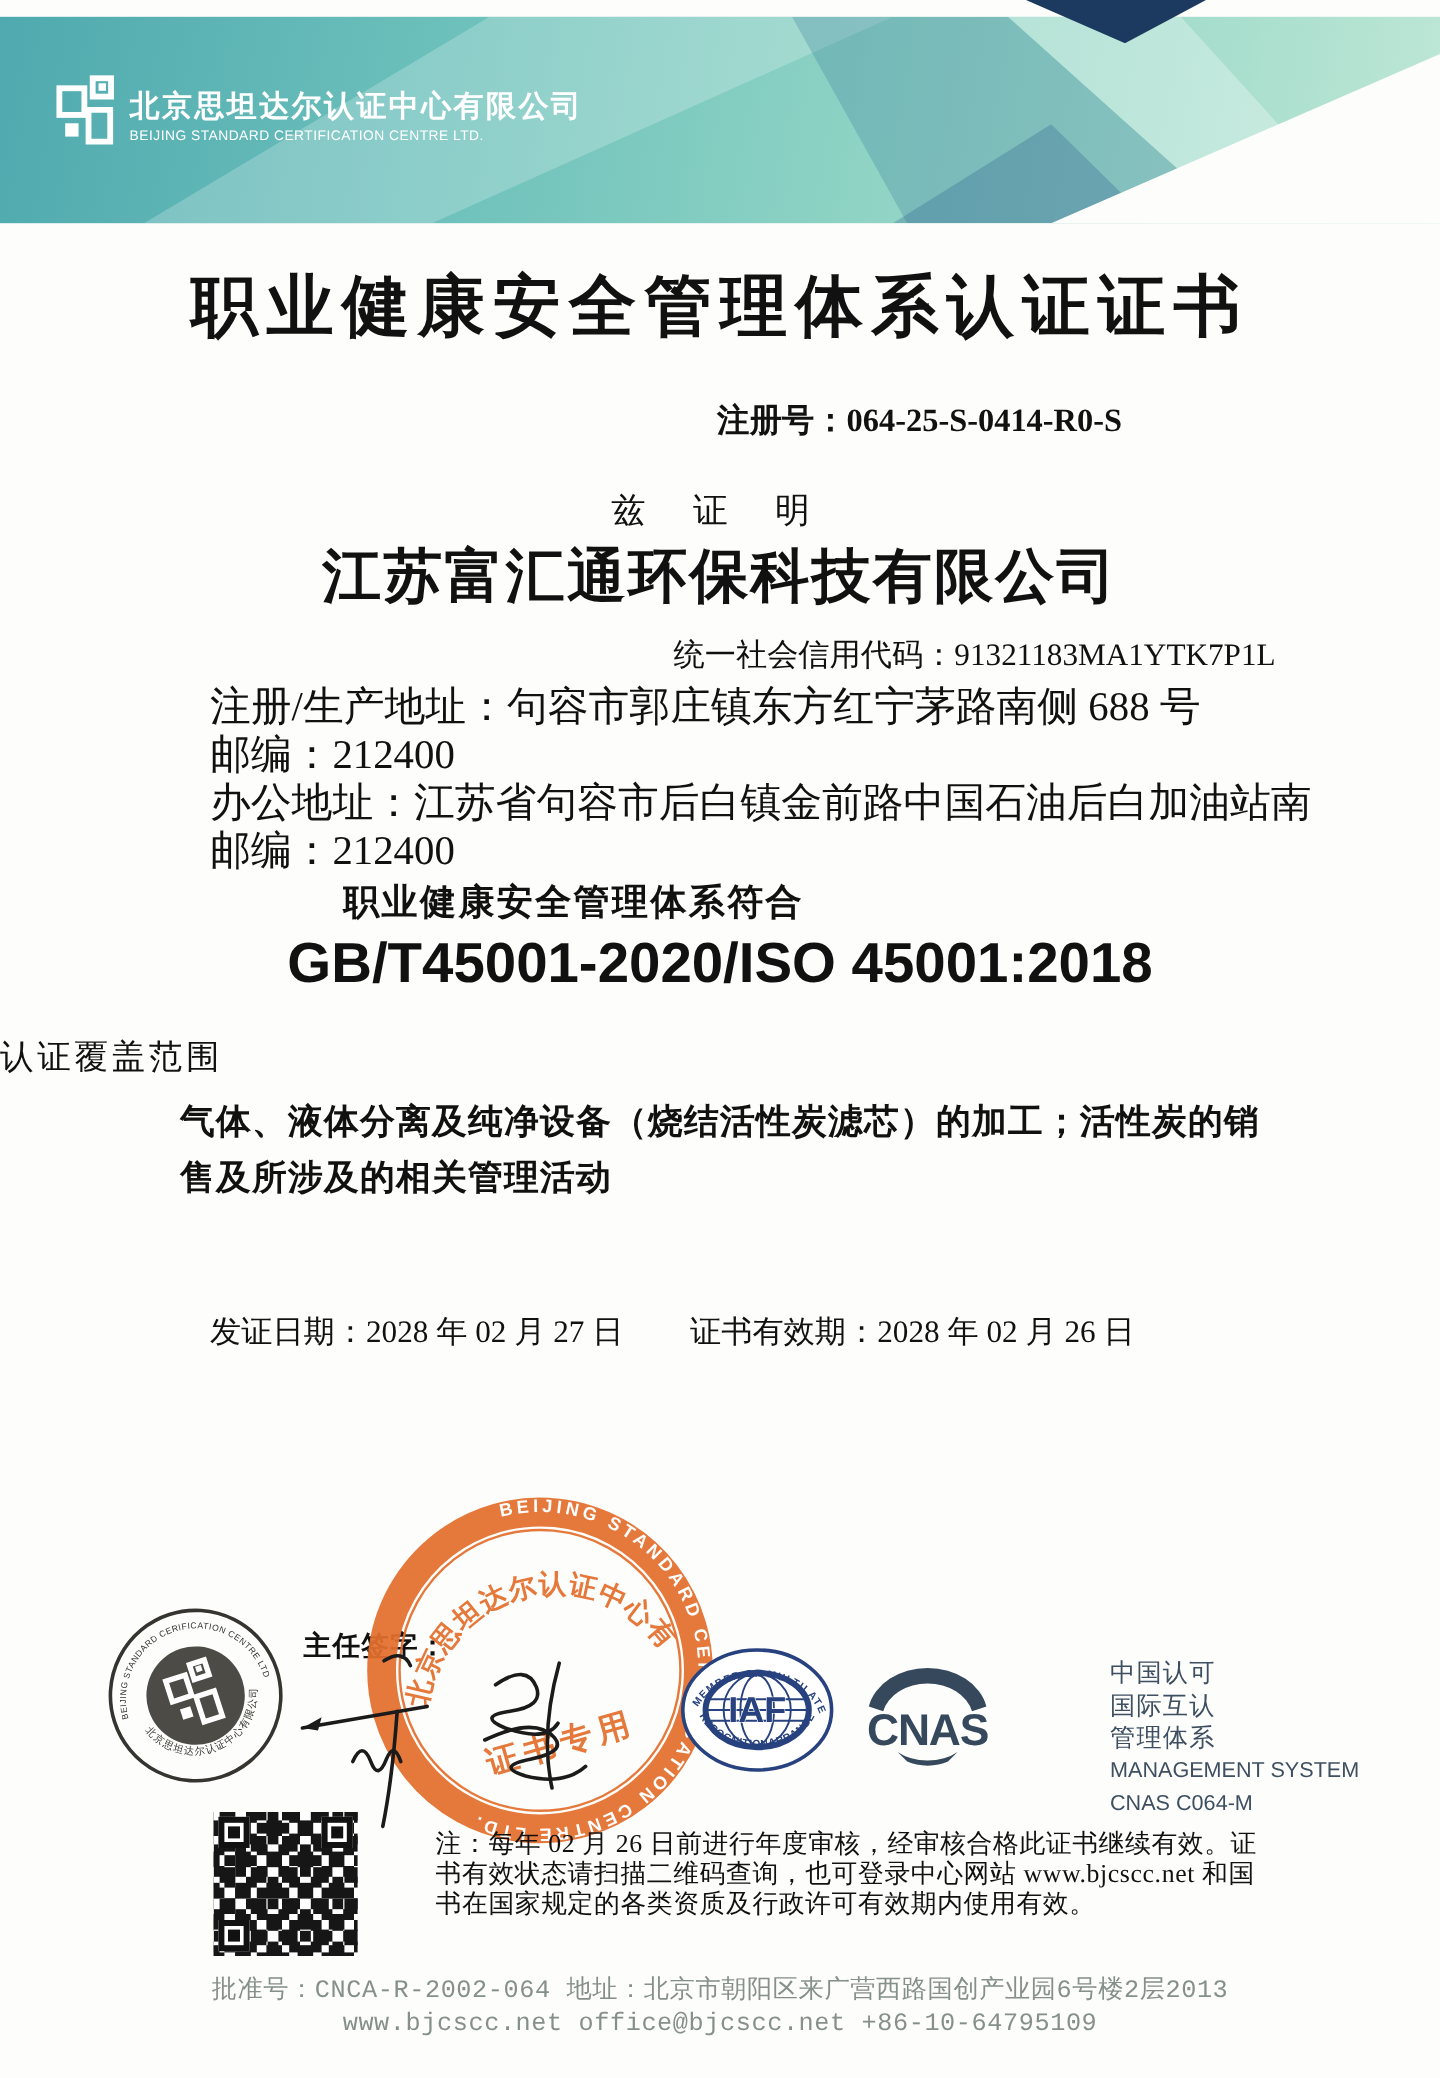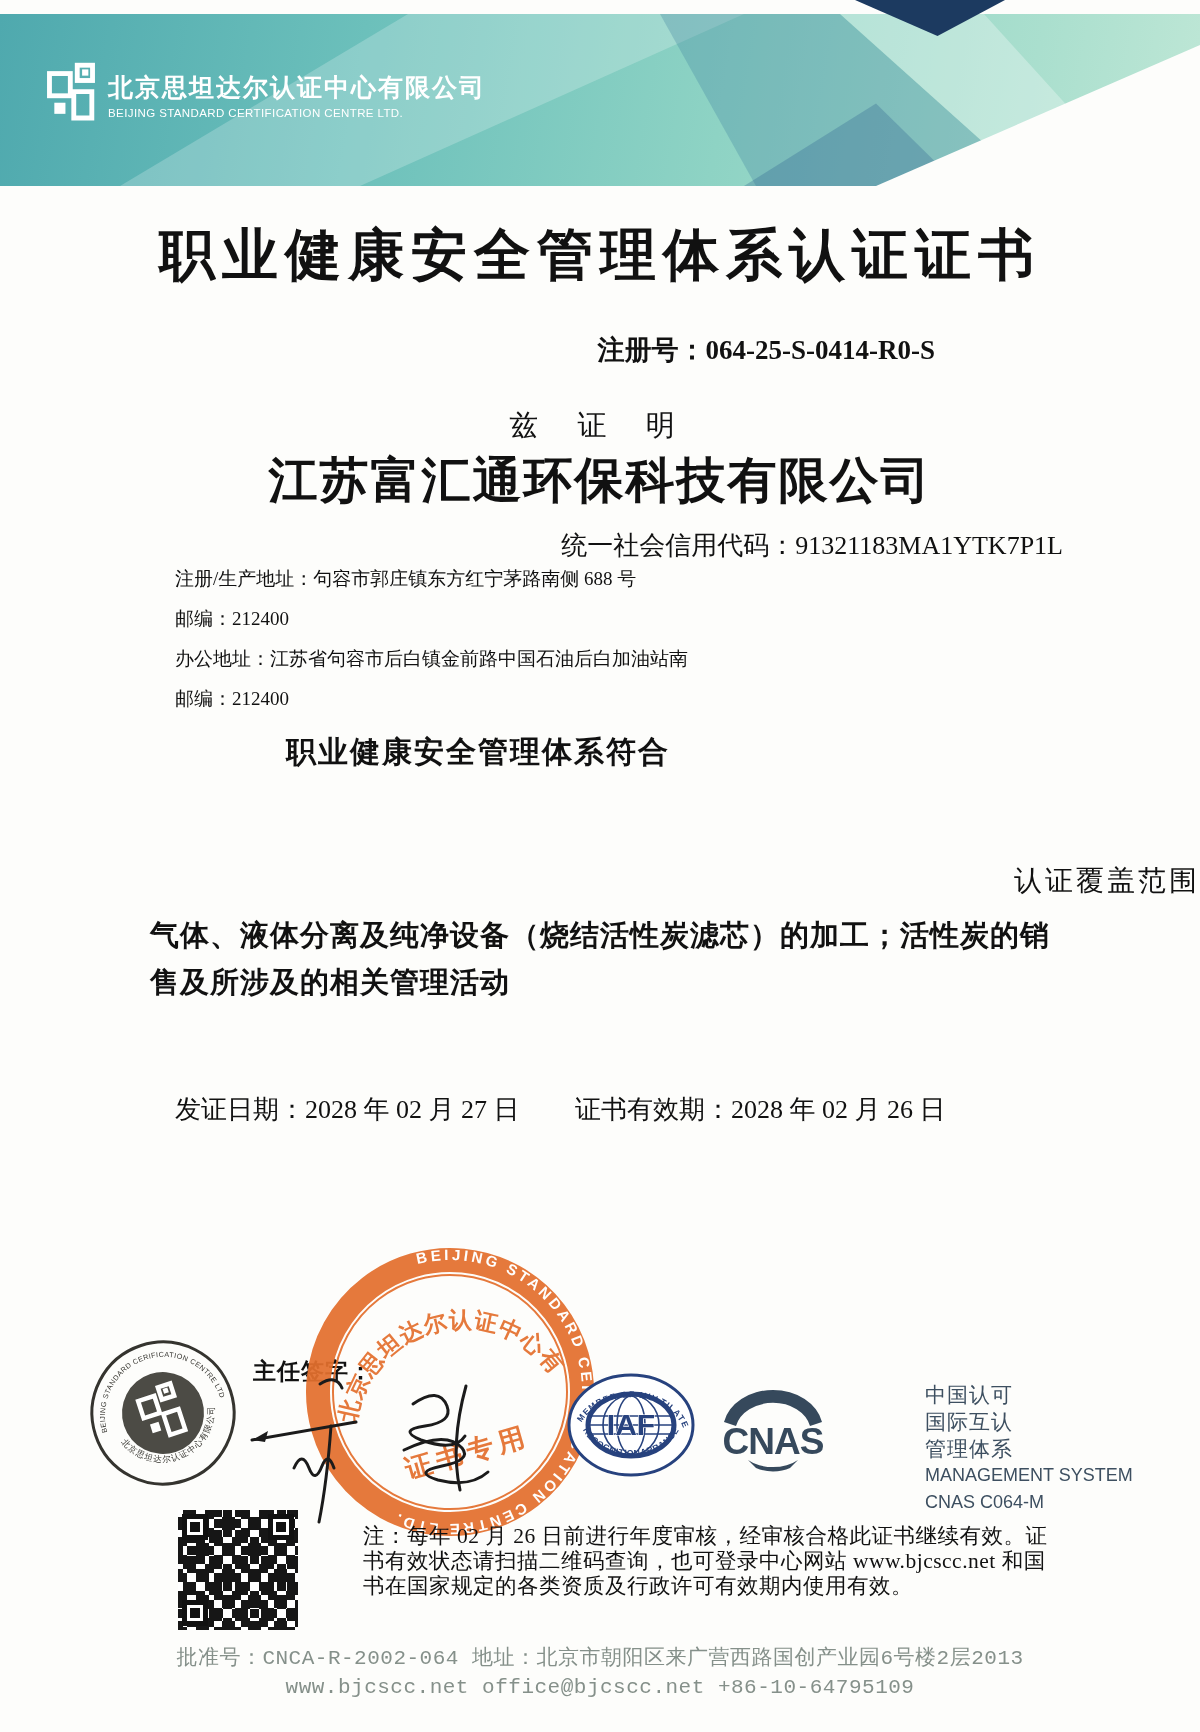--- a/index.html
+++ b/index.html
@@ -19,25 +19,25 @@
             clip-path:polygon(0 0,100% 0,55% 100%);}
   .brand{left:46px;top:48px;display:flex;align-items:center;gap:12px;color:#fff;}
   .brand-cn{font-family:"Liberation Sans","DejaVu Sans",sans-serif;font-weight:bold;font-size:25px;letter-spacing:2px;}
   .brand-en{font-family:"Liberation Sans","DejaVu Sans",sans-serif;font-size:11.5px;letter-spacing:.4px;margin-top:3px;}
   
   .title{left:0;top:218px;width:1200px;text-align:center;font-size:56px;font-weight:bold;letter-spacing:7px;}
   .regline{right:265px;top:332px;font-size:27px;font-weight:bold;}
   .certify{left:0;top:406px;width:1200px;text-align:center;font-size:29px;letter-spacing:16px;}
   .company{left:0;top:448px;width:1200px;text-align:center;font-size:49px;font-weight:bold;letter-spacing:2px;}
   .credit{right:137px;top:528px;font-size:26px;}
-  .addr{left:175px;font-size:19px;}
+  .addr{left:175px;font-size:34px;}
   .sysline{left:0;top:732px;width:956px;text-align:center;font-size:30px;font-weight:bold;letter-spacing:2px;}
   .standard{left:0;top:774px;width:1200px;text-align:center;
             font-family:"Liberation Sans","DejaVu Sans",sans-serif;font-size:47px;font-weight:900;letter-spacing:0px;}
-  .scopetitle{left:0;top:862px;width:1200px;text-align:right;font-size:28px;letter-spacing:3px;}
+  .scopetitle{left:0;top:862px;width:1200px;text-align:left;font-size:28px;letter-spacing:3px;}
   .scope{left:150px;top:912px;width:910px;font-size:29px;font-weight:bold;line-height:47px;letter-spacing:1px;}
   .dates{font-size:26px;top:1092px;}
   
   .signlabel{left:253px;top:1356px;font-family:"Liberation Sans","DejaVu Sans",sans-serif;
              font-weight:bold;font-size:23px;letter-spacing:1px;}
   .cnastext{left:925px;top:1381px;color:#3d4f60;font-family:"Liberation Sans","DejaVu Sans",sans-serif;line-height:27px;}
   .cnastext .cl{font-size:21px;letter-spacing:1px;}
   .cnastext .el{font-size:18px;letter-spacing:0;}
   
   .qr{left:178px;top:1510px;width:120px;height:120px;background:
@@ -86,20 +86,21 @@
   <div class="abs certify">兹 证 明</div>
   <div class="abs company">江苏富汇通环保科技有限公司</div>
   <div class="abs credit">统一社会信用代码：91321183MA1YTK7P1L</div>
 
   <div class="abs addr" style="top:566px;">注册/生产地址：句容市郭庄镇东方红宁茅路南侧 688 号</div>
   <div class="abs addr" style="top:606px;">邮编：212400</div>
   <div class="abs addr" style="top:646px;">办公地址：江苏省句容市后白镇金前路中国石油后白加油站南</div>
   <div class="abs addr" style="top:686px;">邮编：212400</div>
 
   <div class="abs sysline">职业健康安全管理体系符合</div>
+  <div class="abs standard">GB/T45001-2020/ISO 45001:2018</div>
   <div class="abs scopetitle">认证覆盖范围</div>
   <div class="abs scope">
     <div>气体、液体分离及纯净设备（烧结活性炭滤芯）的加工；活性炭的销</div>
     <div>售及所涉及的相关管理活动</div>
   </div>
 
   <div class="abs dates" style="left:175px;">发证日期：2028 年 02 月 27 日</div>
   <div class="abs dates" style="left:575px;">证书有效期：2028 年 02 月 26 日</div>
 
   <div class="abs" style="left:88px;top:1338px;">

